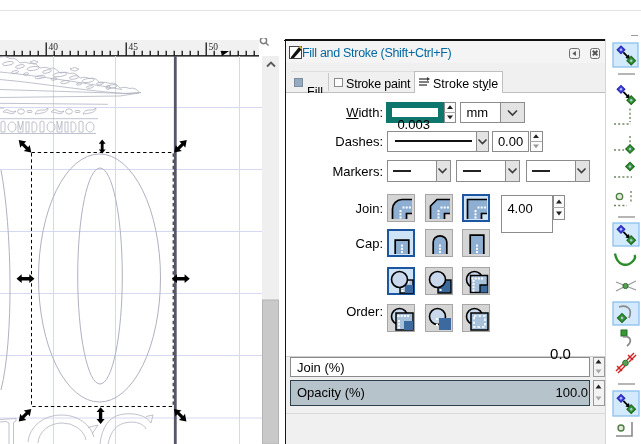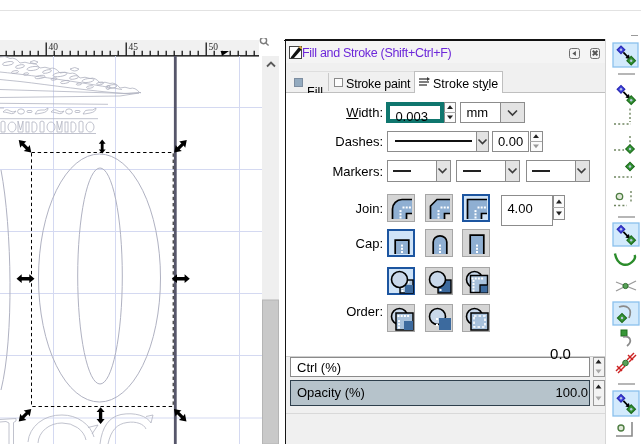--- a/index.html
+++ b/index.html
@@ -165,21 +165,21 @@
 
 <div id="dialog" class="abs" style="left:285px;top:39px;width:321px;height:405px;background:#f0f0f0;border-left:1.6px solid #151515;border-top:1.4px solid #151515;box-sizing:border-box;">
 
   <div class="abs" style="left:0;top:0;width:319px;height:23px;background:#f4f4f4;"></div>
   <div class="abs" style="left:-2px;top:0;width:322px;height:1.1px;background:#101010;"></div>
   <svg class="abs" style="left:3px;top:6px;" width="14" height="14" xmlns="http://www.w3.org/2000/svg">
     <rect x="0.5" y="0.5" width="12" height="12" fill="#fff" stroke="#444" stroke-width="1"></rect>
     <polygon points="2,11 10,1 13,3 5,12 1.5,12.5" fill="#111"></polygon>
     <polygon points="9.5,1 12,0 13,2.5 12.5,3.5" fill="#e8b63a"></polygon>
   </svg>
-  <div class="abs" style="left:16px;top:6px;font-size:12.5px;color:#6d28d9;white-space:nowrap;letter-spacing:-0.3px;">Fill and Stroke (Shift+Ctrl+F)</div>
+  <div class="abs" style="left:16px;top:6px;font-size:12.5px;color:#0369a1;white-space:nowrap;letter-spacing:-0.3px;">Fill and Stroke (Shift+Ctrl+F)</div>
   <div class="abs" style="left:283.4px;top:8px;width:10.5px;height:10.5px;border:1.2px solid #6f6f6f;border-radius:2.5px;background:#f2f2f2;box-sizing:border-box;"></div>
   <svg class="abs" style="left:283.4px;top:8px;" width="11" height="11">
       <polygon points="6.9,2.9 6.9,7.9 3.4,5.4" fill="#555"></polygon>
     </svg>
   <div class="abs" style="left:304.4px;top:8px;width:10px;height:10.5px;border:1.2px solid #6f6f6f;border-radius:2.5px;background:#f2f2f2;box-sizing:border-box;"></div>
   <svg class="abs" style="left:304.4px;top:8px;" width="11" height="11">
     <g stroke="#555" stroke-width="2">
         <line x1="2.8" y1="2.8" x2="7.4" y2="7.4"></line>
         <line x1="7.4" y1="2.8" x2="2.8" y2="7.4"></line>
       </g>
@@ -203,21 +203,21 @@
     <g stroke="#3a3a3a" stroke-width="1.3">
       <line x1="0" y1="2" x2="8" y2="2"></line>
         <line x1="0" y1="5" x2="10" y2="5"></line>
         <line x1="0" y1="8" x2="8" y2="8"></line>
     </g>
     <polygon points="8,0 11,2 8,4" fill="#3a3a3a"></polygon>
   </svg>
   <div class="abs" style="left:147px;top:36.5px;font-size:12.5px;">Stroke st<u>y</u>le</div>
 
   <div class="lbl" style="right:223px;top:65px;"><u>W</u>idth:</div>
-  <div class="abs" style="left:100.4px;top:61.6px;width:58px;height:21px;background:#fff;border:4px solid #0f766e;box-sizing:border-box;font-size:13px;padding:3px 0 0 5px;">0.003</div>
+  <div class="abs" style="left:100.4px;top:61.6px;width:58px;height:21px;background:#fff;border:6px solid #0f766e;box-sizing:border-box;font-size:13px;padding:9px 0 0 5px;">0.003</div>
   <div class="abs" style="left:158.4px;top:61.6px;width:12px;height:21px;background:#fbfbfb;border:1px solid #8c8c8c;box-sizing:border-box;"></div>
   <svg class="abs" style="left:158.4px;top:61.6px;" width="12" height="21">
     <line x1="0" y1="10.5" x2="12" y2="10.5" stroke="#a9a9a9" stroke-width="1"></line>
     <polygon points="6,3.2 9,7 3,7" fill="#222"></polygon>
     <polygon points="6,17.2 9,13.5 3,13.5" fill="#222"></polygon>
   </svg>
   <div class="abs" style="left:174.4px;top:61.6px;width:65px;height:21px;background:#fff;border:1px solid #8c8c8c;box-sizing:border-box;font-size:13px;padding:2.5px 0 0 5px;">mm</div>
   <div class="abs" style="left:213.9px;top:62.6px;width:24.5px;height:19px;background:#e3e3e3;border-left:1px solid #8c8c8c;box-sizing:border-box;"></div>
   <svg class="abs" style="left:216px;top:62.6px;" width="21" height="19">
       <polyline points="6,7.5 10.5,12 15,7.5" fill="none" stroke="#3c3c3c" stroke-width="1.6"></polyline>
@@ -291,21 +291,21 @@
         <path d="M2.5,22 L2.5,2.5 L22,2.5" fill="none" stroke="#000" stroke-width="1.7"></path>
         <path d="M22,16.5 L16.5,16.5 L16.5,22" fill="none" stroke="#000" stroke-width="1.7"></path>
         <rect x="9.5" y="19.5" width="2" height="2" fill="#fff"></rect>
         <rect x="9.5" y="16.3" width="2" height="2" fill="#fff"></rect>
         <rect x="9.5" y="13.100000000000001" width="2" height="2" fill="#fff"></rect>
         <rect x="12.5" y="9.5" width="2" height="2" fill="#fff"></rect>
         <rect x="15.7" y="9.5" width="2" height="2" fill="#fff"></rect>
         <rect x="18.9" y="9.5" width="2" height="2" fill="#fff"></rect>
       </svg>
     </span>
-  <div class="abs" style="left:215.4px;top:155.1px;width:52px;height:31px;background:#fff;border:1px solid #8c8c8c;box-sizing:border-box;font-size:13px;padding:4.5px 0 0 5px;">4.00</div>
+  <div class="abs" style="left:215.4px;top:155.1px;width:52px;height:38px;background:#fff;border:1px solid #8c8c8c;box-sizing:border-box;font-size:13px;padding:4.5px 0 0 5px;">4.00</div>
   <div class="abs" style="left:267.4px;top:155.1px;width:12px;height:25px;background:#fbfbfb;border:1px solid #8c8c8c;box-sizing:border-box;"></div>
   <svg class="abs" style="left:267.4px;top:155.1px;" width="12" height="25">
     <line x1="0" y1="12.5" x2="12" y2="12.5" stroke="#a9a9a9" stroke-width="1"></line>
     <polygon points="6,4.5 9,8.5 3,8.5" fill="#222"></polygon>
     <polygon points="6,20.5 9,16.5 3,16.5" fill="#222"></polygon>
   </svg>
 
   <div class="lbl" style="right:223px;top:196px;">Cap:</div>
   <span id="cap1" class="ibtn sel" style="left:101.4px;top:188.6px;">
       <svg width="24" height="24" viewBox="0 0 24 24" xmlns="http://www.w3.org/2000/svg">
@@ -398,21 +398,21 @@
   <span id="ord6" class="ibtn" style="left:176.4px;top:263.6px;">
       <svg width="24" height="24" viewBox="0 0 24 24" xmlns="http://www.w3.org/2000/svg">
         <circle cx="9.5" cy="9.5" r="8" fill="#c9d8ea" stroke="#000" stroke-width="1.6"></circle>
         <rect x="6" y="6" width="17" height="17" fill="#a9c2dc" stroke="#000" stroke-width="1.5"></rect>
         <rect x="9" y="9" width="11" height="11" fill="none" stroke="#fff" stroke-width="1.6" stroke-dasharray="2.5,2"></rect>
       </svg>
     </span>
 
   <div class="abs" style="left:0;top:316.1px;width:319px;height:1px;background:#cfcfcf;"></div>
   <div class="abs" style="left:4.4px;top:317.1px;width:300px;height:19.5px;background:#fff;border:1px solid #8a8a8a;box-sizing:border-box;"></div>
-  <div class="abs" style="left:11px;top:320.1px;font-size:13px;">Ctrl (%)</div>
+  <div class="abs" style="left:11px;top:320.1px;font-size:13px;">Join (%)</div>
   <div class="abs" style="left:250px;top:305px;width:49px;text-align:center;font-size:15px;">0.0</div>
   <div class="abs" style="left:307px;top:317.1px;width:12px;height:19.5px;background:#f3f3f3;border:1px solid #999;box-sizing:border-box;"></div>
   <svg class="abs" style="left:307px;top:317.1px;" width="12" height="19">
     <polygon points="5.5,2.6 8.5,6.4 2.5,6.4" fill="#222"></polygon>
     <polygon points="5.5,16.4 8.5,12.6 2.5,12.6" fill="#a8a8a8"></polygon>
   </svg>
   <div class="abs" style="left:4.4px;top:340.1px;width:300px;height:25.5px;background:#b6c3cb;border:1.6px solid #2e3f4c;box-sizing:border-box;"></div>
   <div class="abs" style="left:11px;top:345.1px;font-size:13px;">Opacity (%)</div>
   <div class="abs" style="left:250px;top:345.1px;width:52px;text-align:right;font-size:13px;">100.0</div>
   <div class="abs" style="left:307px;top:340.1px;width:12px;height:25.5px;background:#f3f3f3;border:1px solid #999;box-sizing:border-box;"></div>

